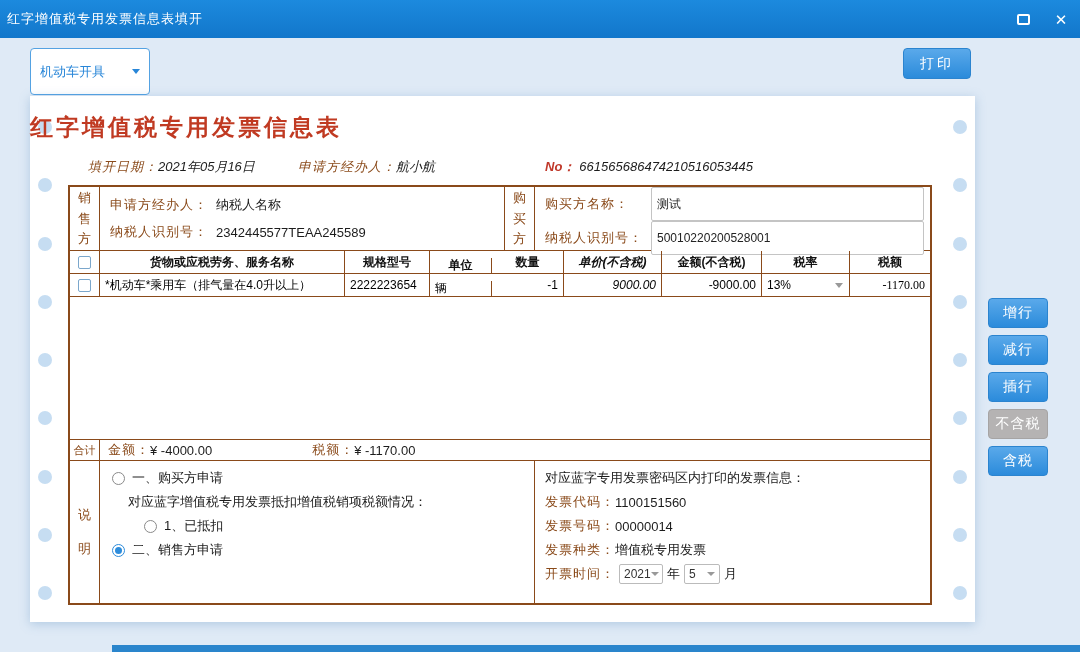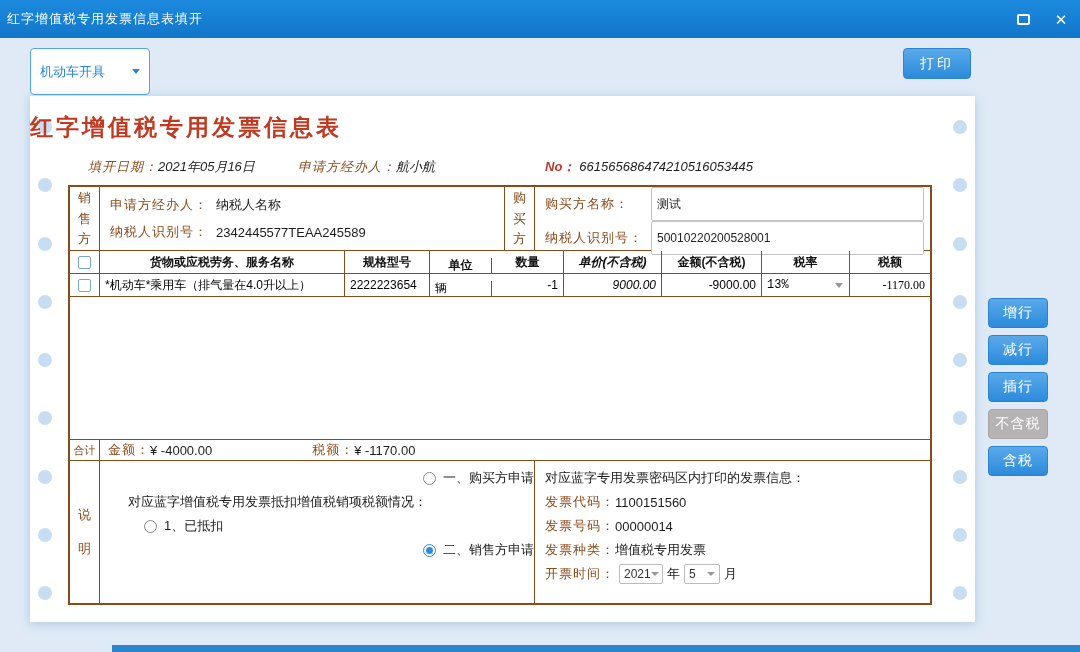--- a/index.html
+++ b/index.html
@@ -77,42 +77,42 @@
     font-size:12px;overflow:hidden;white-space:nowrap;}
   .c:last-child{border-right:none;}
   .head .c{justify-content:center;font-weight:bold;color:#111;}
   .c0{width:30px;justify-content:center;}
   .c1{width:245px;}
   .c2{width:85px;}
   .c3{width:62px;margin-top:7px;}
   .c4{width:72px;}
   .c5{width:98px;font-style:italic;}
   .c6{width:100px;}
-  .c7{width:88px;font-family:Liberation Mono, monospace;}
+  .c7{width:88px;}
   .c8{flex:1;font-family:Liberation Serif, serif;}
   .cell-left{justify-content:flex-start;padding-left:5px;}
   .cell-right{justify-content:flex-end;padding-right:5px;}
   .rate-caret{margin-left:auto;margin-right:6px;width:0;height:0;
     border-left:4px solid transparent;border-right:4px solid transparent;border-top:5px solid #999;}
   .items-empty{flex:1;}
 
   .cb{width:13px;height:13px;box-sizing:border-box;border:1px solid #7ba7cc;border-radius:2px;background:#fff;display:inline-block;cursor:pointer;}
 
   
   .total-row{display:flex;height:20px;flex-shrink:0;border-top:1px solid var(--bd);border-bottom:1px solid var(--bd);}
   .total-label{display:flex;align-items:center;justify-content:center;font-size:11px;color:var(--brown);text-align:center;}
   .total-content{flex:1;display:flex;align-items:center;padding-left:8px;font-size:13px;}
   .total-tax{margin-left:100px;}
 
   
   .note-row{display:flex;flex:1;font-size:13px;}
   .note-left{width:435px;flex-shrink:0;border-right:1px solid var(--bd);box-sizing:border-box;padding-top:5px;}
   .note-right{flex:1;padding:5px 0 0 10px;}
   .nline{display:flex;align-items:center;height:24px;color:#1c1c1c;}
-  .ind1{padding-left:12px;justify-content:flex-end;}
+  .ind1{padding-left:12px;}
   .ind2{padding-left:28px;}
   .ind3{padding-left:44px;}
   .radio{width:13px;height:13px;box-sizing:border-box;border:1px solid #8a8a8a;border-radius:50%;background:#fff;
     display:inline-flex;align-items:center;justify-content:center;margin-right:7px;cursor:pointer;flex-shrink:0;}
   .radio.checked{border-color:var(--accent);}
   .radio.checked::after{content:"";width:7px;height:7px;border-radius:50%;background:var(--accent);}
   .mini-select{display:inline-flex;align-items:center;justify-content:space-between;width:44px;height:20px;box-sizing:border-box;
     border:1px solid #bbb;border-radius:2px;background:#fff;padding:0 4px;font-size:12px;margin:0 4px;cursor:pointer;color:#333;}
   .mini-select.narrow{width:36px;}
   .ms-caret{width:0;height:0;border-left:4px solid transparent;border-right:4px solid transparent;border-top:4px solid #999;}

